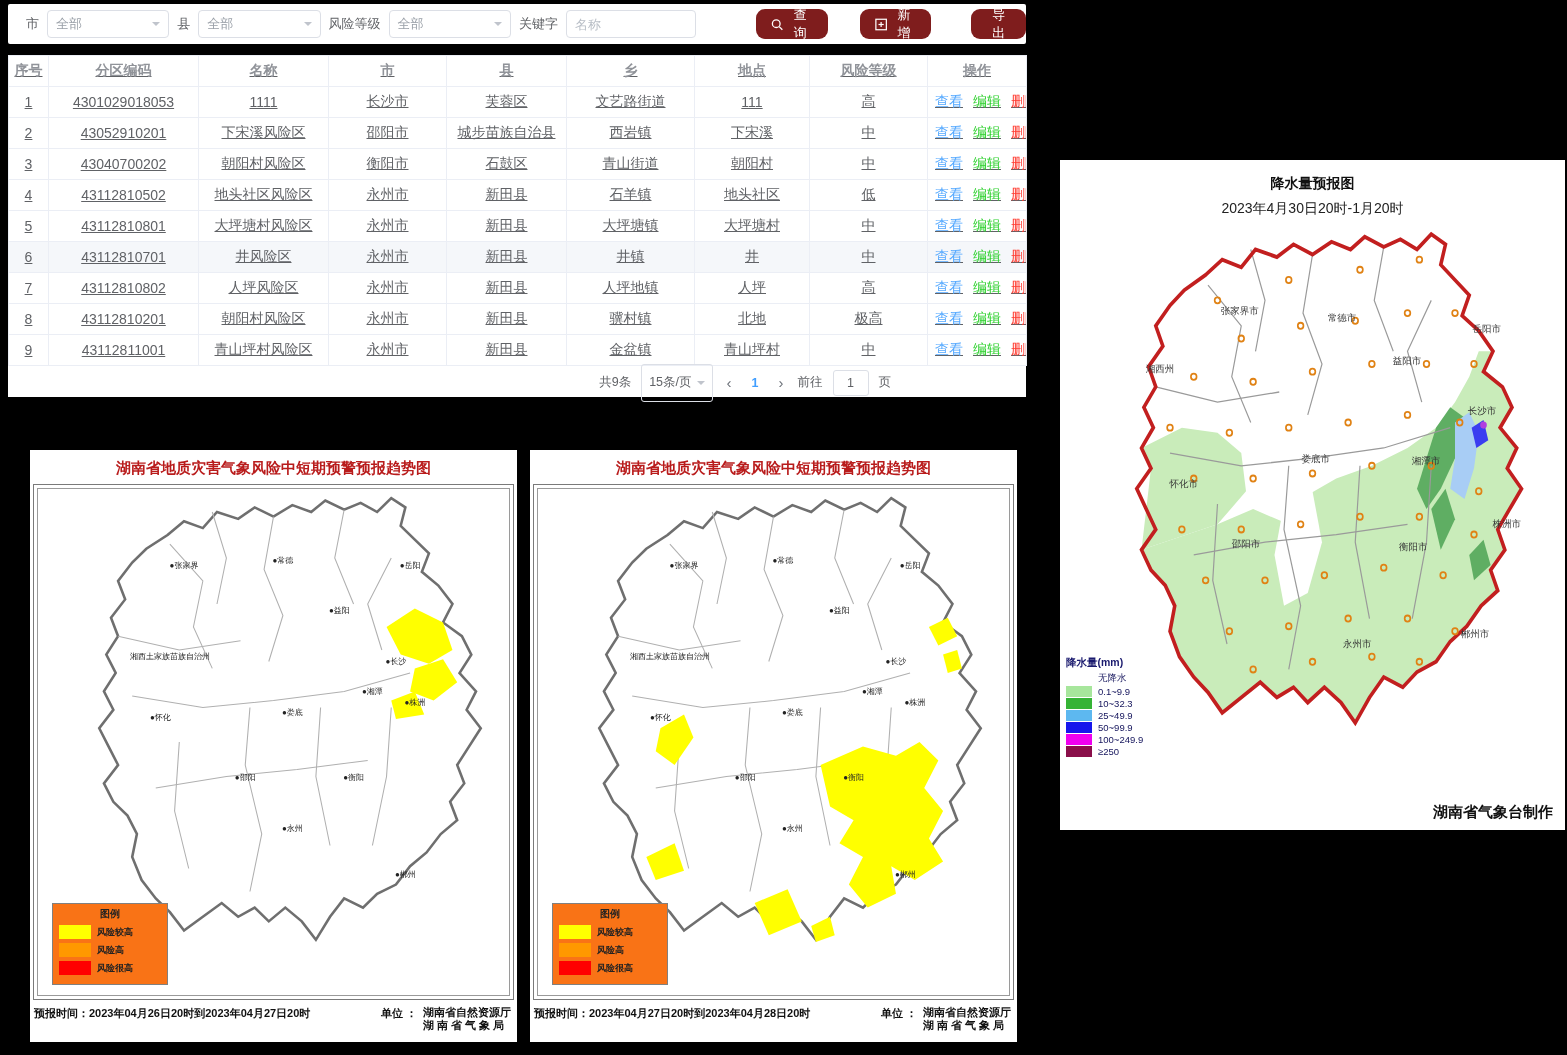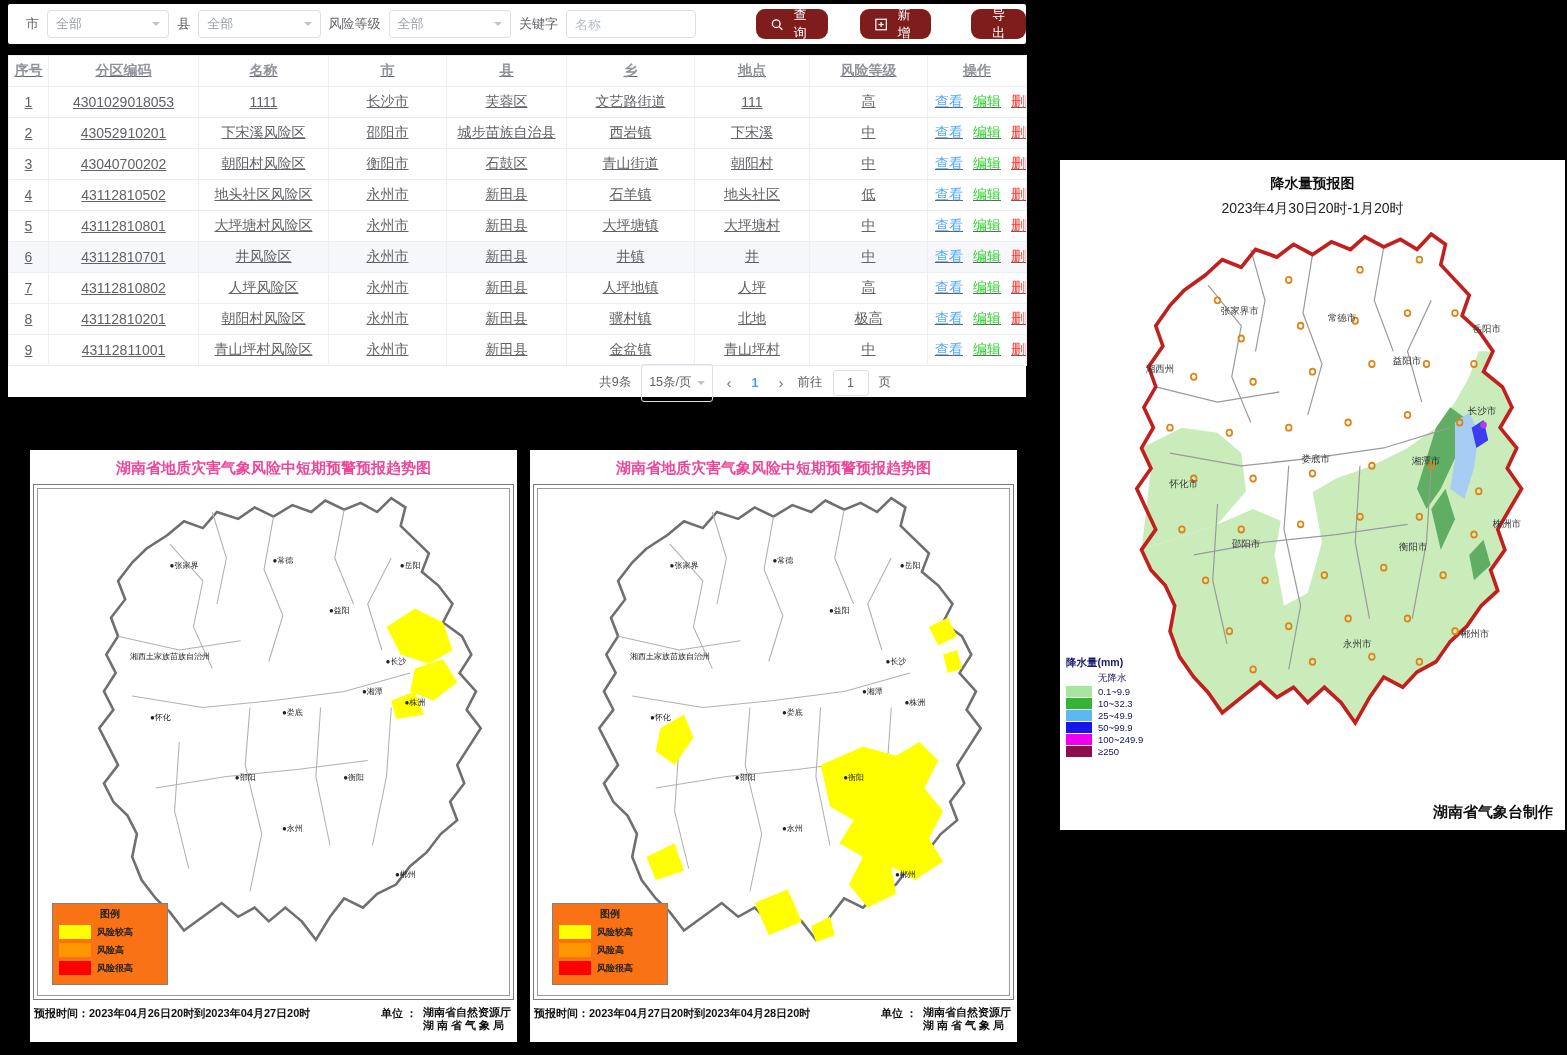--- a/index.html
+++ b/index.html
@@ -41,21 +41,21 @@
   .size-box{border:1px solid #dcdfe6;border-radius:3px;height:24px;display:flex;align-items:center;
     gap:5px;padding:6px 7px;cursor:pointer;color:#606266;}
   .pg-arrow{color:#6b7078;font-size:15px;cursor:pointer;padding:0 4px;}
   .pg-cur{color:#409eff;font-weight:bold;padding:0 6px;}
   .goto-input{width:30px;height:22px;border:1px solid #dcdfe6;border-radius:3px;text-align:center;
     font-size:12.5px;color:#606266;outline:none;}
 
   
   .trend-panel{width:487px;height:592px;top:450px;}
   #trend1{left:30px;}  #trend2{left:530px;}
-  .trend-title{text-align:center;font-weight:bold;font-size:15px;color:#ec4899;padding-top:9px;}
+  .trend-title{text-align:center;font-weight:bold;font-size:15px;color:#b91c1c;padding-top:9px;}
   .map-box{position:absolute;left:3px;right:3px;top:34px;height:516px;border:1px solid #7a7a7a;
     padding:3px;box-sizing:border-box;}
   .map-inner{border:1px solid #9a9a9a;width:100%;height:100%;position:relative;box-sizing:border-box;}
   .map-inner svg{position:absolute;left:0;top:0;width:100%;height:100%;}
   .map-label{position:absolute;transform:translate(-50%,-50%);font-size:8px;color:#222;
     white-space:nowrap;pointer-events:none;}
   .legend-box{position:absolute;left:14px;bottom:10px;width:102px;border:1px solid #808080;
     background:#f97316;padding:3px 6px 5px 6px;font-size:9px;color:#222;}
   .legend-title{text-align:center;font-size:10px;font-weight:bold;margin-bottom:2px;}
   .leg-row{display:flex;align-items:center;gap:6px;margin:4px 0;}

